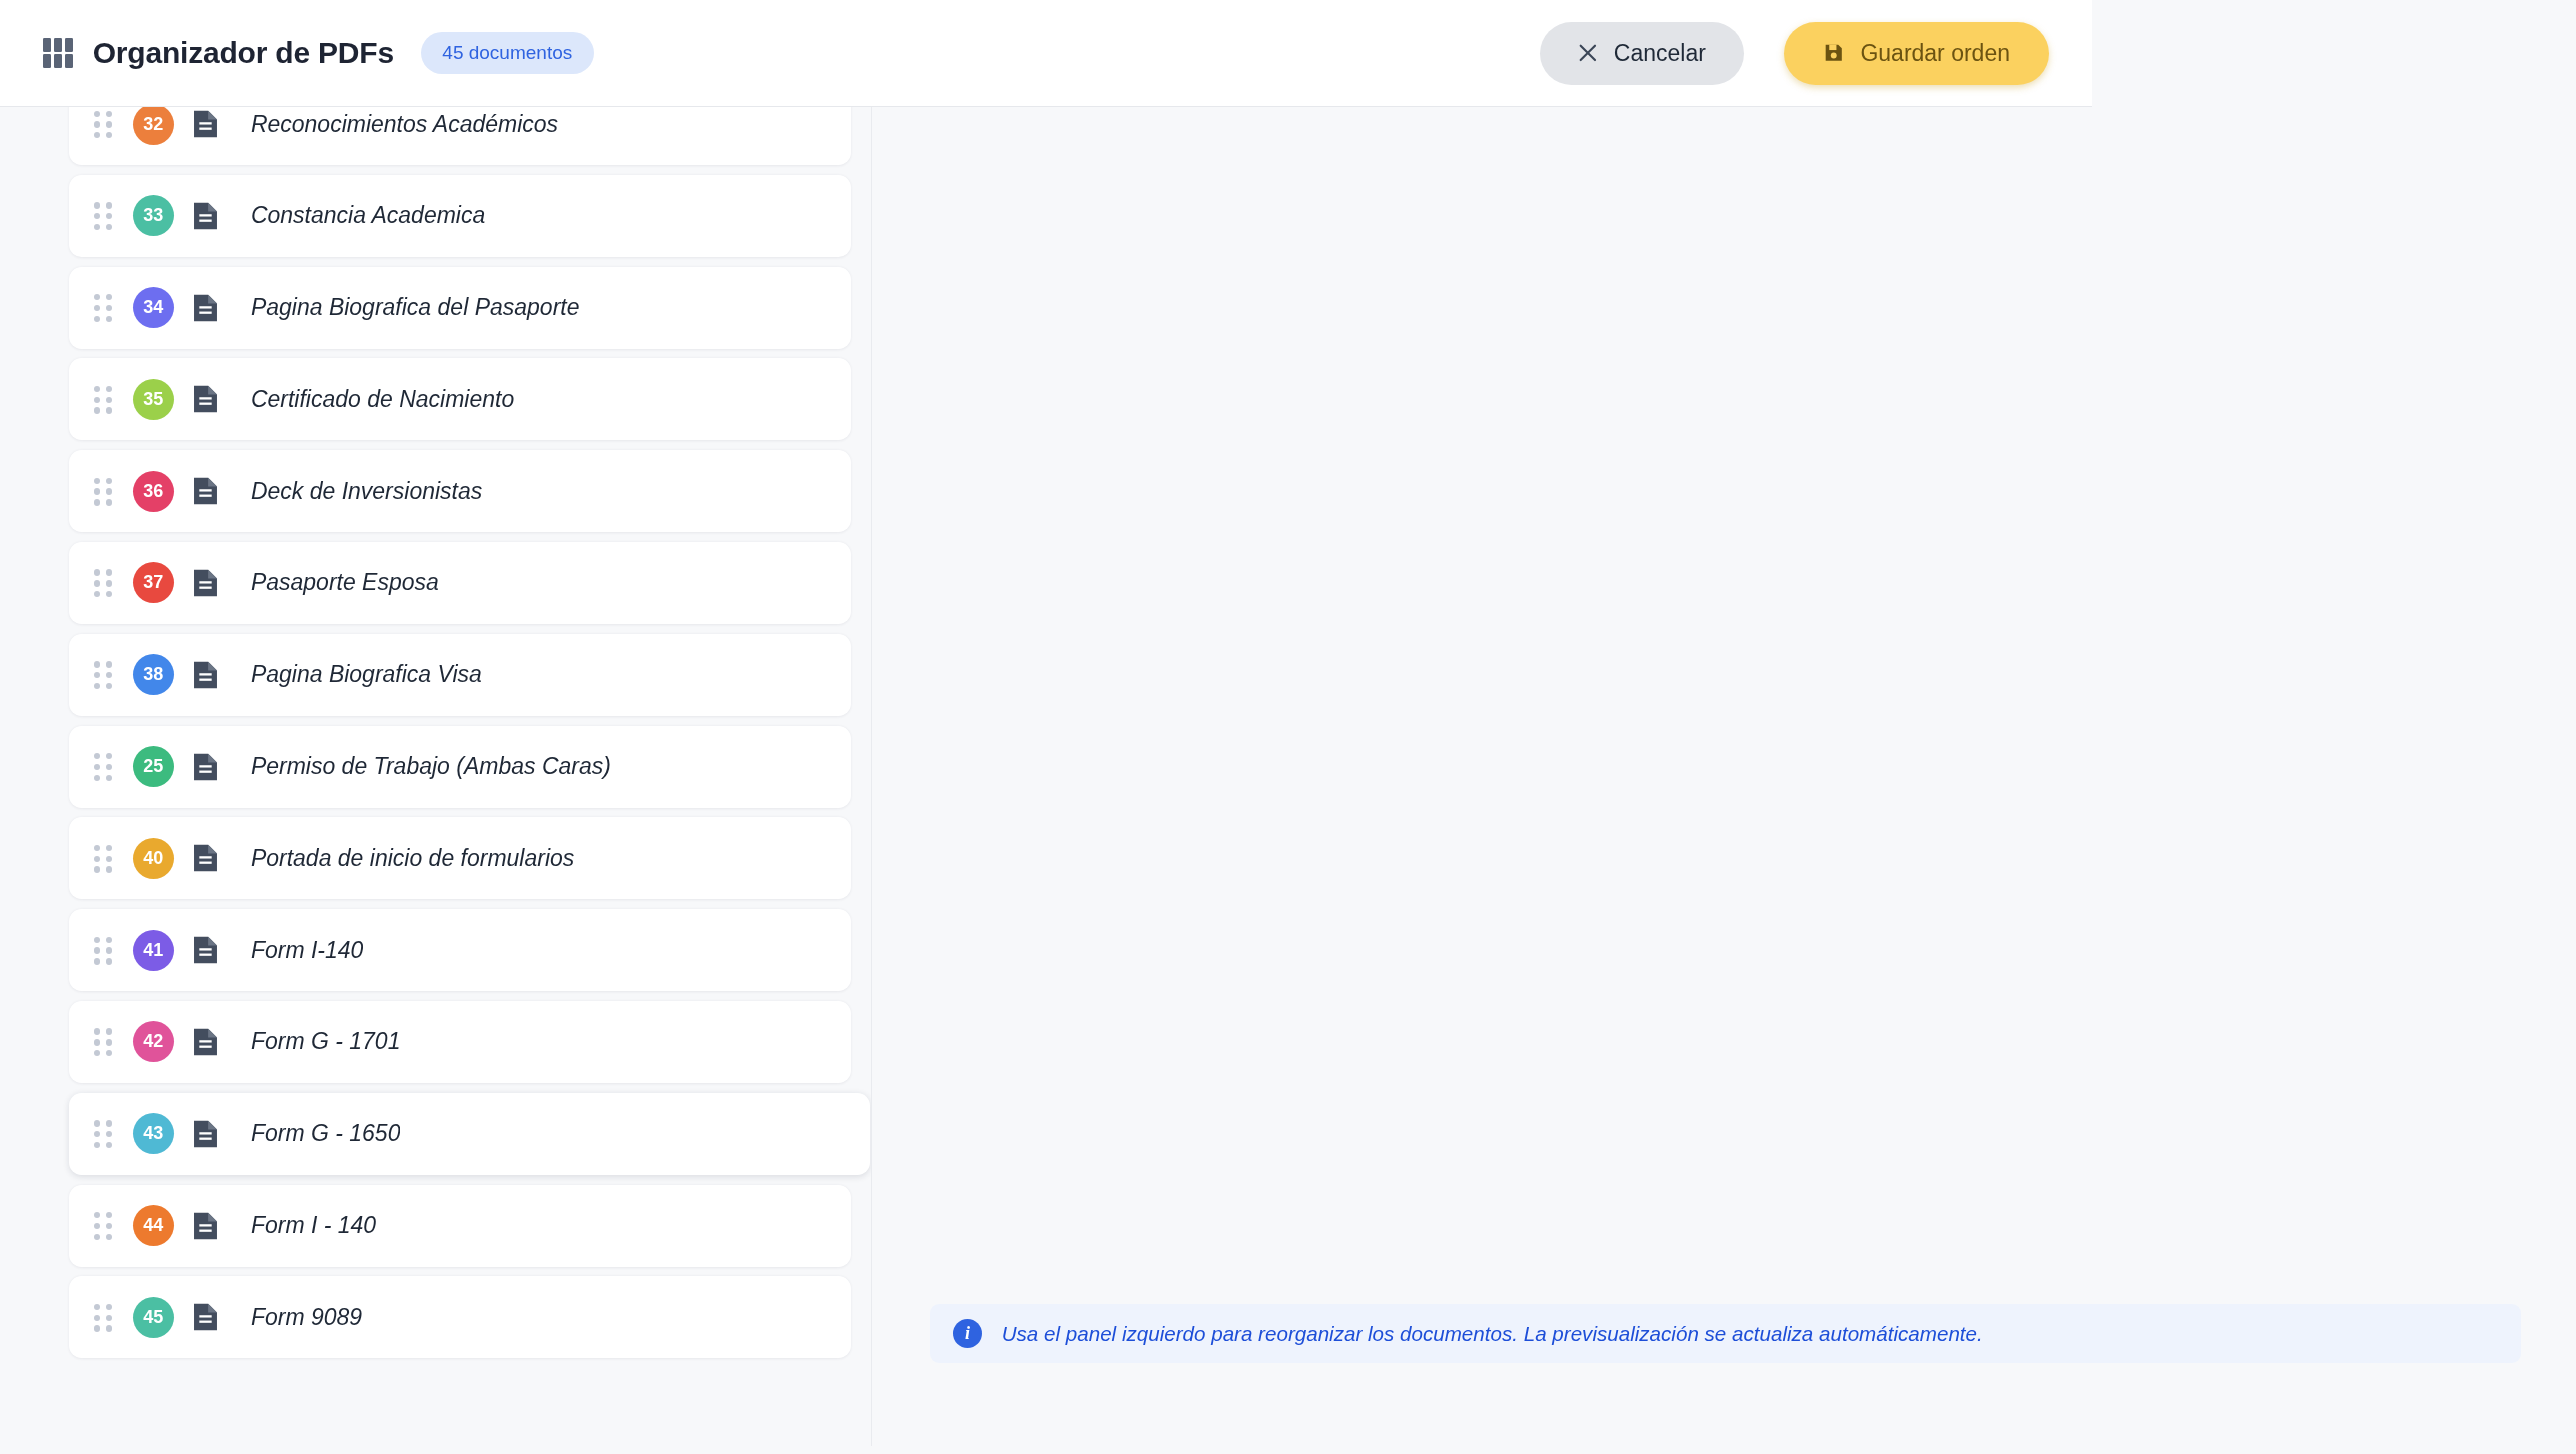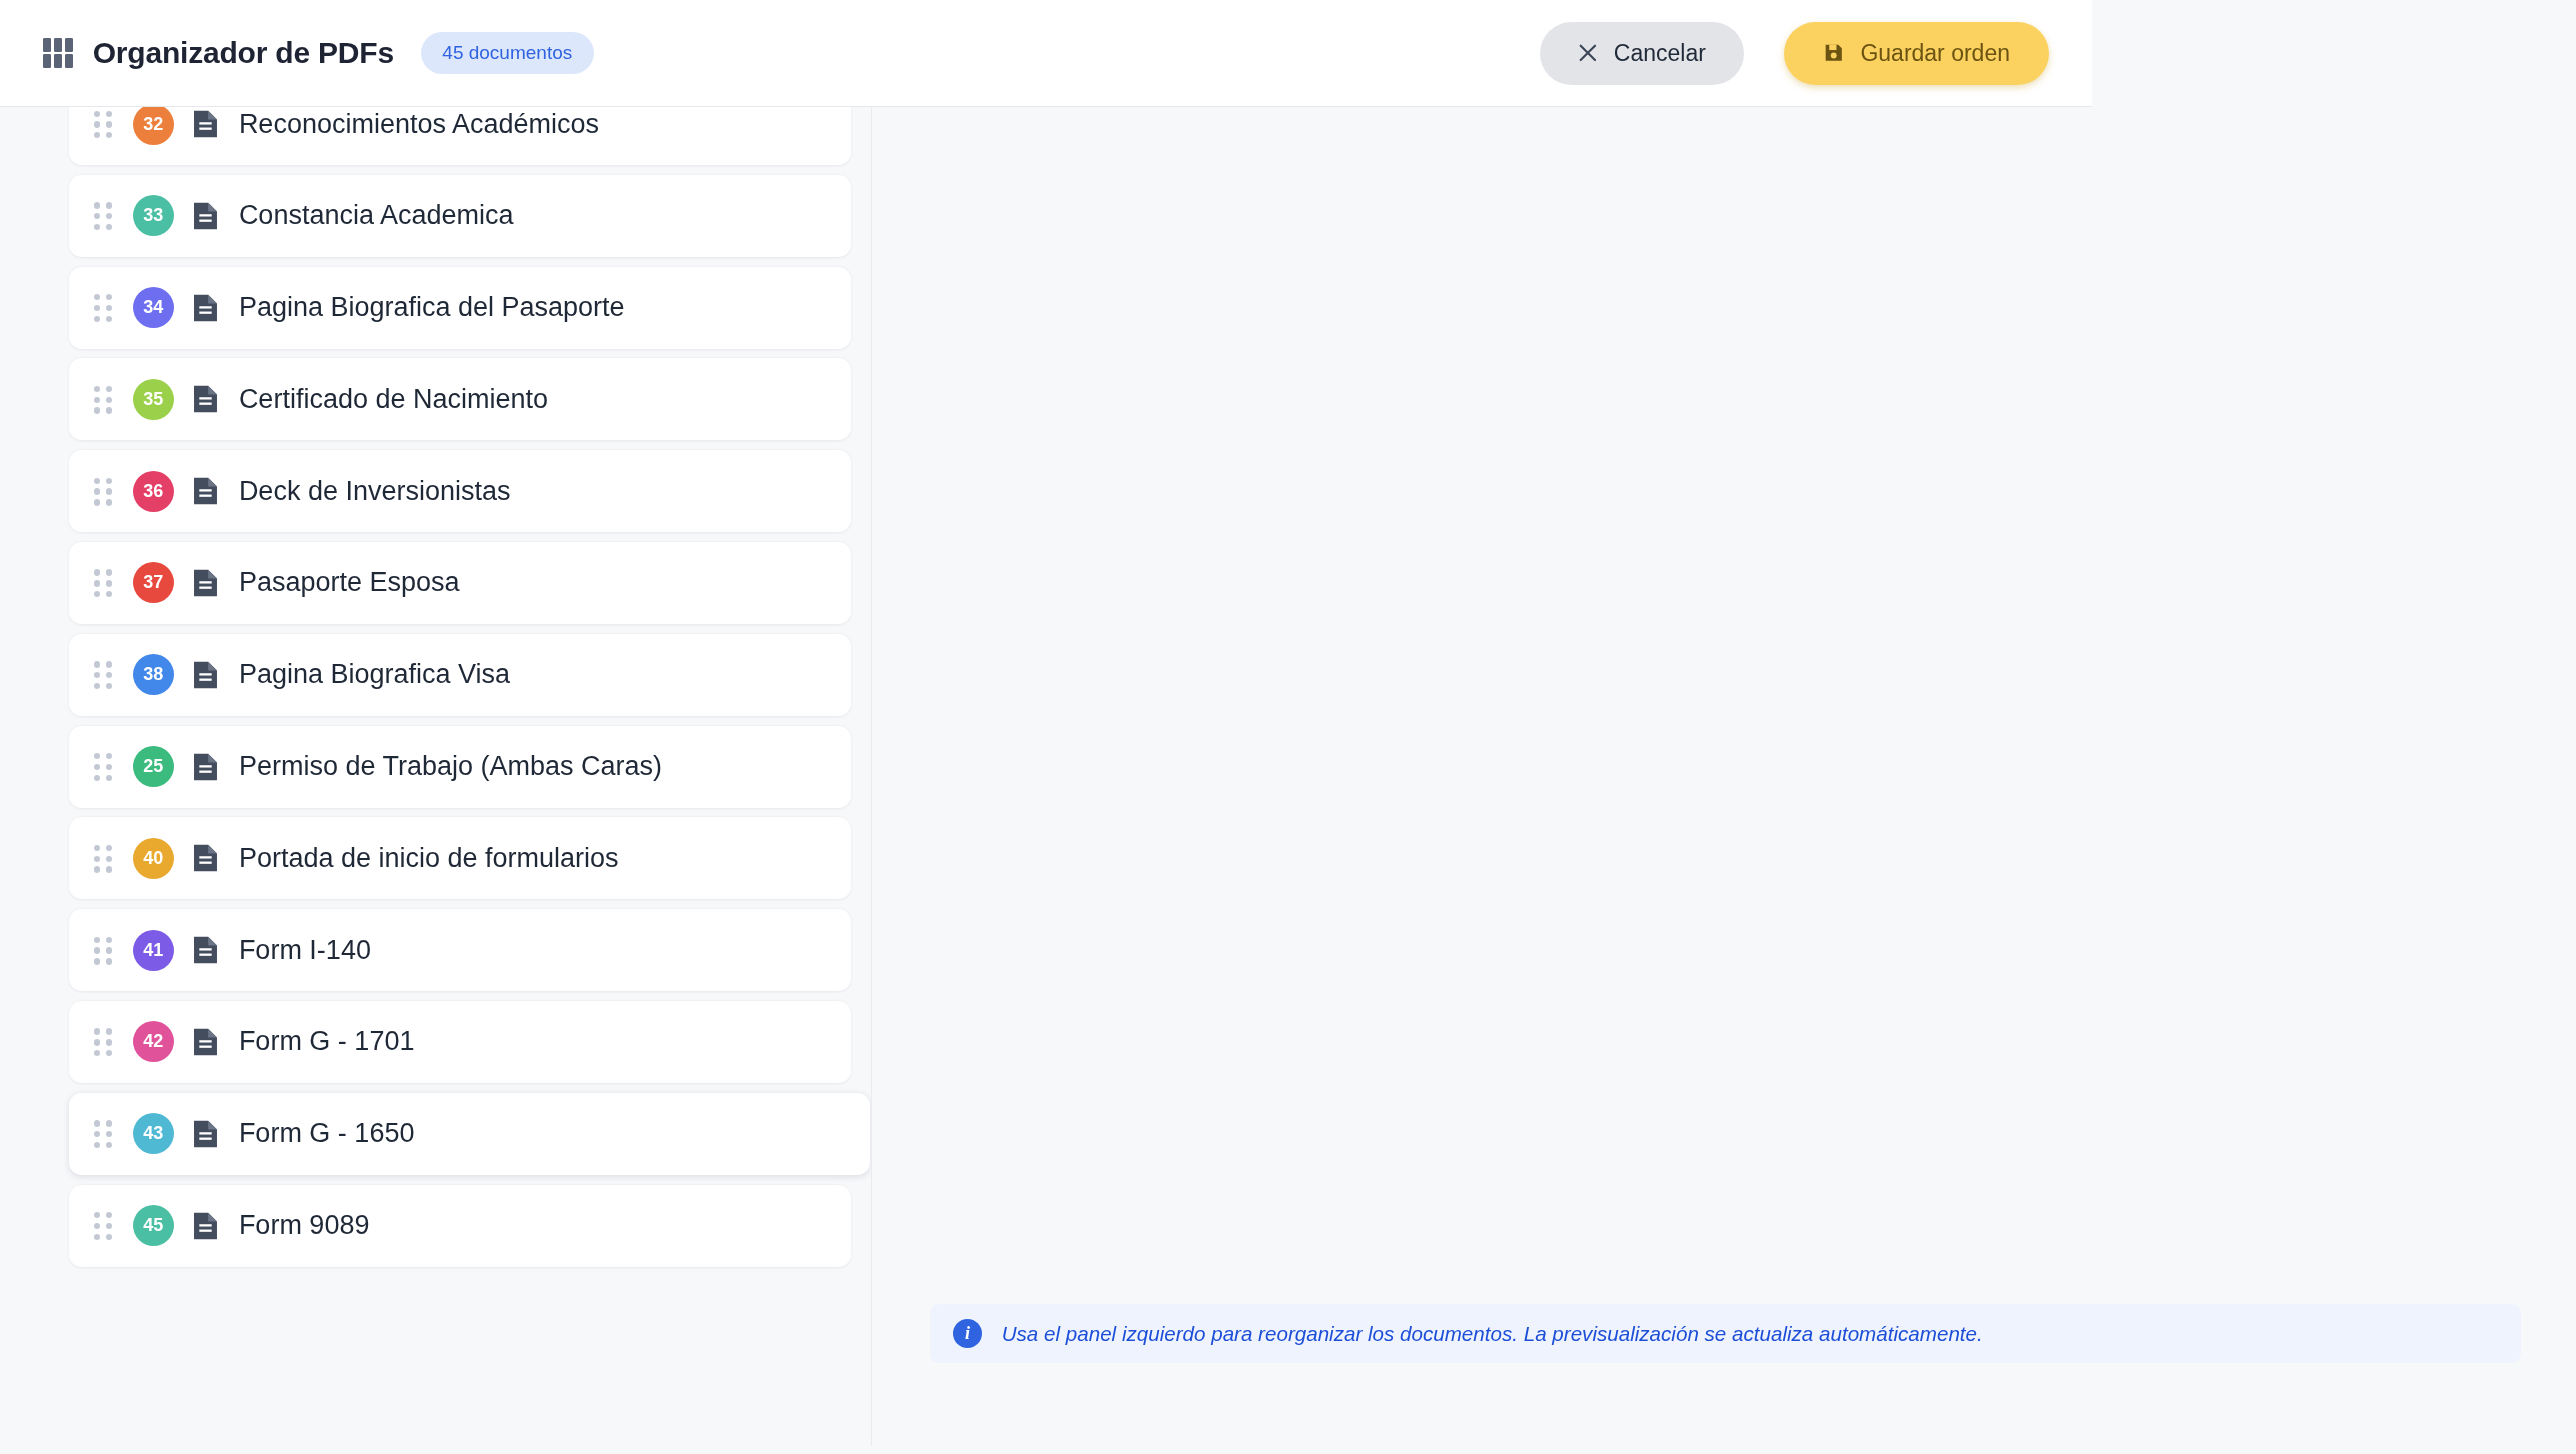--- a/index.html
+++ b/index.html
@@ -99,22 +99,22 @@
     background: #c3c9d4; display: block;
   }
   .num-badge {
     width: 41px; height: 41px; border-radius: 50%;
     color: #fff; font-size: 18px; font-weight: bold;
     display: flex; align-items: center; justify-content: center;
     flex: 0 0 auto; margin-left: 19.7px;
   }
   .file-ico { margin-left: 18px; flex: 0 0 auto; display: block; }
   .doc-label {
-    margin-left: 20px; font-size: 27px; color: #1f2836;
-    white-space: nowrap; overflow: hidden;
+    margin-left: 32px; font-size: 23px; color: #1f2836;
+    white-space: nowrap; overflow: hidden; font-style: italic;
   }
 
   
   .preview {
     position: absolute; top: 108px; left: 873px;
     width: 1703px; height: 1346px;
     overflow: hidden;
   }
 
   
@@ -388,20 +388,38 @@
       </div>
       <div class="doc-item">
         <span class="drag-handle">
           <i></i>
           <i></i>
           <i></i>
           <i></i>
           <i></i>
           <i></i>
         </span>
+        <span class="num-badge" style="background:#ed7a2e">44</span>
+        <svg class="file-ico" width="27" height="30" viewBox="0 0 30 34">
+  <path d="M2 2h16l10 10v20H2z" fill="#434d5e"></path>
+  <path d="M18 2l10 10H18z" fill="#6b7585"></path>
+  <rect x="8" y="15" width="14" height="2.6" fill="#fff"></rect>
+  <rect x="8" y="21" width="14" height="2.6" fill="#fff"></rect>
+</svg>
+        <span class="doc-label">Form I - 140</span>
+      </div>
+      <div class="doc-item">
+        <span class="drag-handle">
+          <i></i>
+          <i></i>
+          <i></i>
+          <i></i>
+          <i></i>
+          <i></i>
+        </span>
         <span class="num-badge" style="background:#4bbfa3">45</span>
         <svg class="file-ico" width="27" height="30" viewBox="0 0 30 34">
   <path d="M2 2h16l10 10v20H2z" fill="#434d5e"></path>
   <path d="M18 2l10 10H18z" fill="#6b7585"></path>
   <rect x="8" y="15" width="14" height="2.6" fill="#fff"></rect>
   <rect x="8" y="21" width="14" height="2.6" fill="#fff"></rect>
 </svg>
         <span class="doc-label">Form 9089</span>
       </div>
     </div>

